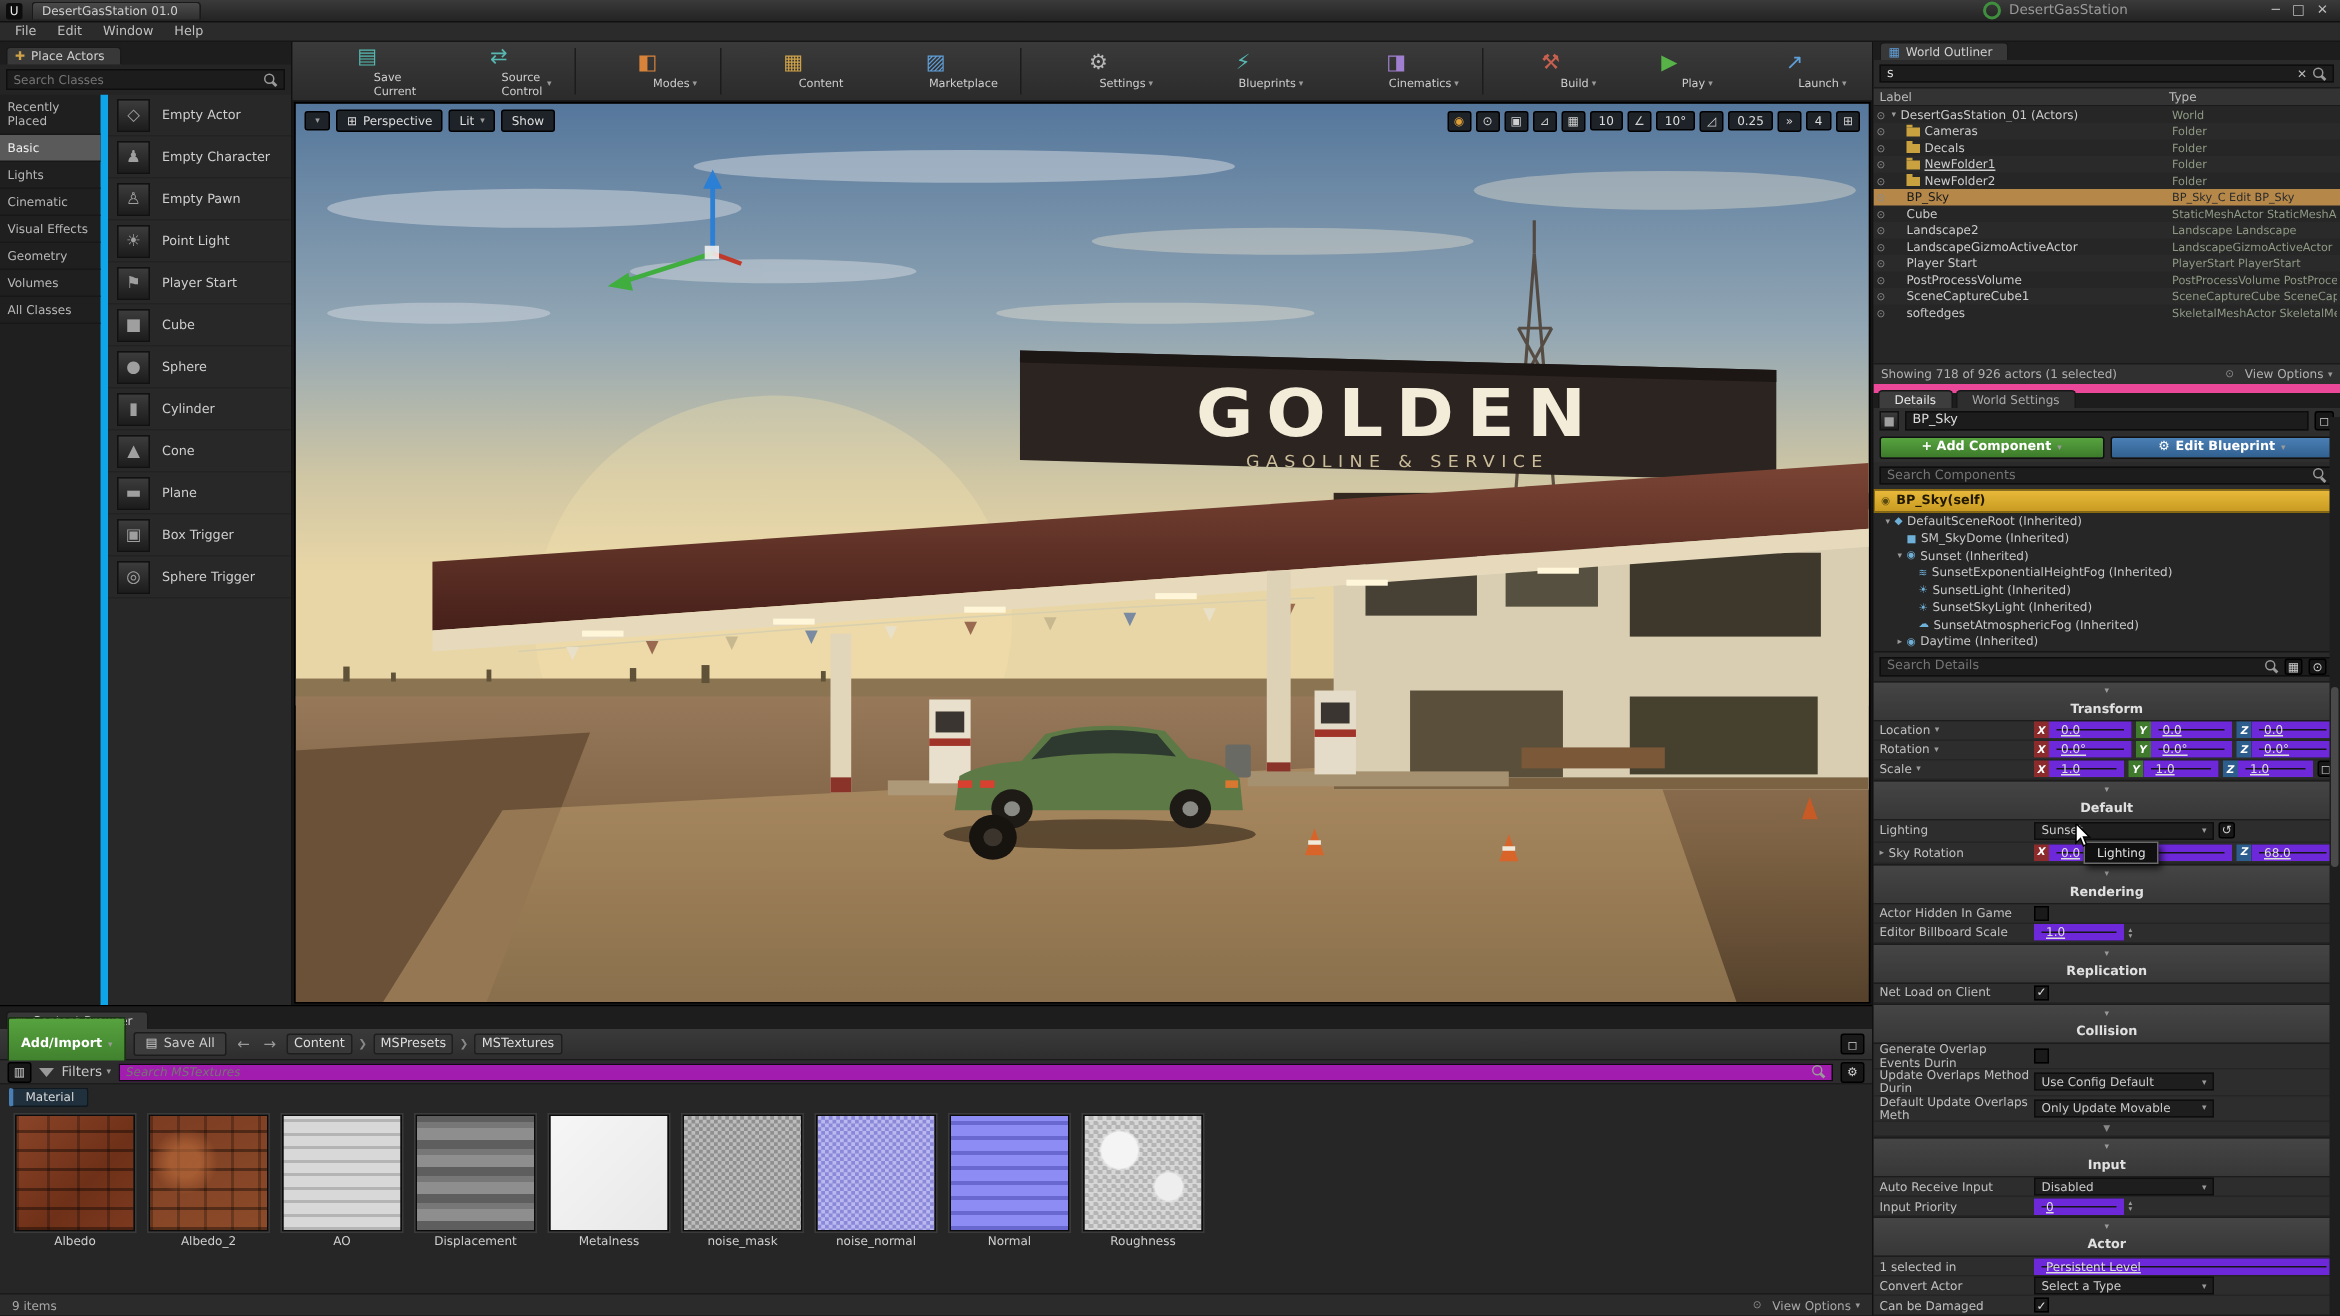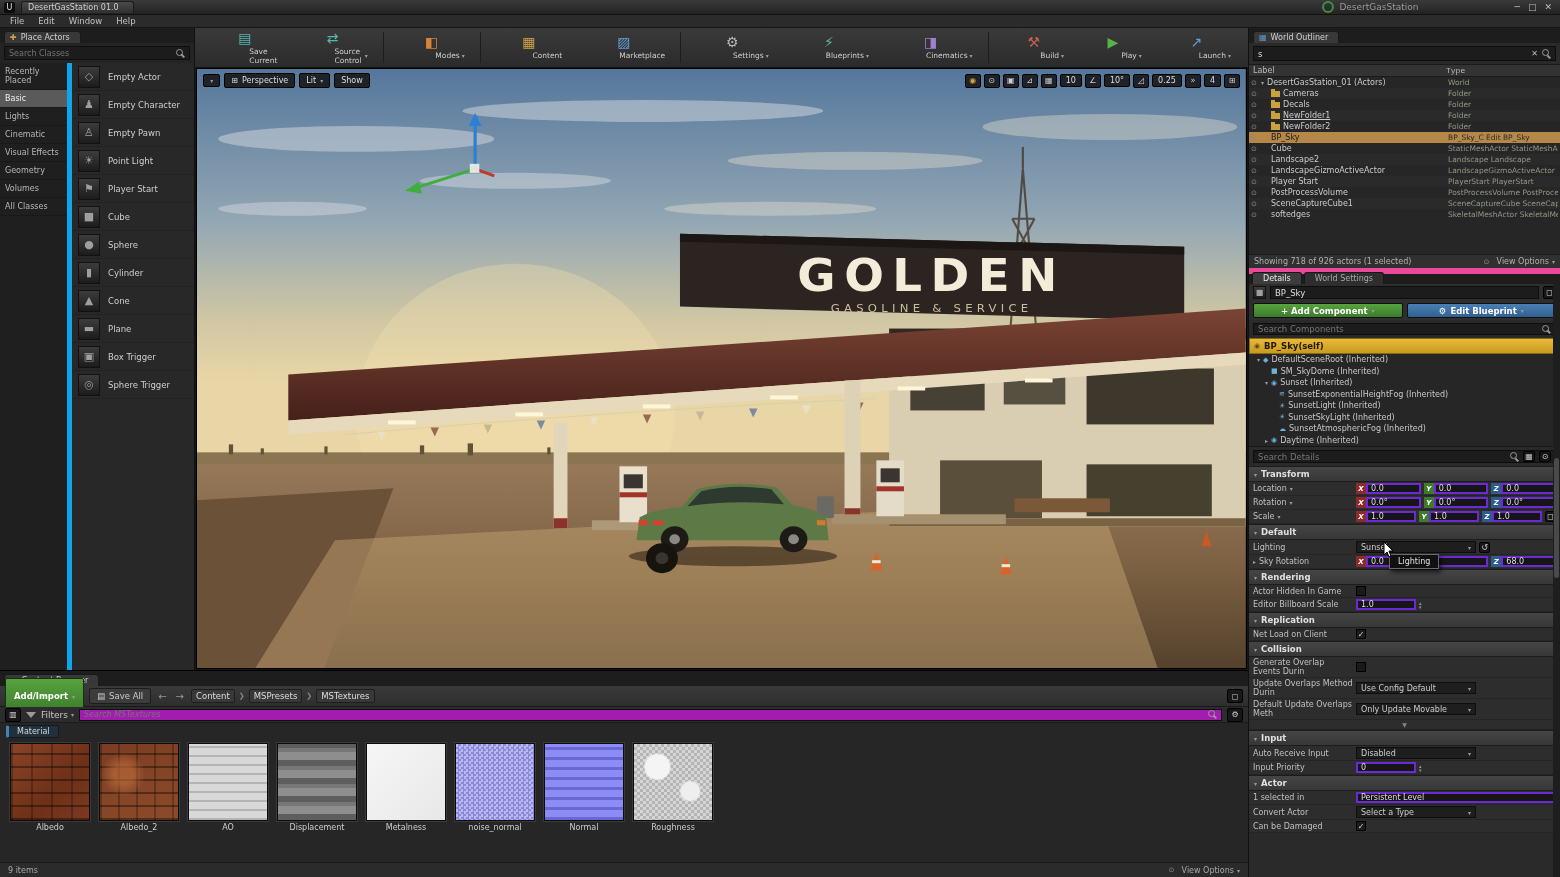--- a/index.html
+++ b/index.html
@@ -54,21 +54,21 @@
   .vp-btn{background:rgba(20,20,20,.85);border:1px solid #000;color:#ddd;padding:2px 6px;display:flex;align-items:center;gap:4px;border-radius:2px;}
   .vp-right{margin-left:auto;display:flex;align-items:center;gap:3px;}
   .vp-ic{background:rgba(20,20,20,.85);border:1px solid #000;color:#cfcfcf;width:16px;height:14px;display:flex;align-items:center;justify-content:center;border-radius:2px;font-size:8px;}
   .vp-chip{background:rgba(20,20,20,.85);border:1px solid #000;color:#ddd;padding:1px 5px;border-radius:2px;}
   .vp-ic.warn{color:#e0a03a;}
 
   
   .rp-search{margin:3px 4px;background:#1c1c1c;border:1px solid #0d0d0d;height:15px;display:flex;align-items:center;padding:0 4px;gap:4px;}
   .rp-search input{flex:1;background:transparent;border:none;outline:none;color:#ddd;font-size:8.5px;}
   .ol-header{display:flex;background:#333;border-top:1px solid #1a1a1a;border-bottom:1px solid #1a1a1a;font-size:8px;color:#bbb;padding:1px 4px;}
-  .ol-header .type-col{width:110px;font-family:Liberation Mono, monospace;}
+  .ol-header .type-col{width:110px;}
   .ol-rows{background:#262626;}
   .ol-row{display:flex;align-items:center;height:11px;font-size:8px;color:#ccc;padding:0 2px;}
   .ol-row:nth-child(even){background:#2a2a2a;}
   .ol-row .lbl{flex:1;white-space:nowrap;overflow:hidden;display:flex;align-items:center;gap:3px;}
   .ol-row .typ{width:110px;color:#8f9a85;white-space:nowrap;overflow:hidden;font-size:7.5px;}
   .ol-row.selected{background:#b5884a;color:#1a1a1a;}
   .ol-row.selected .typ{color:#2a2a2a;}
   .eye{color:#8a8a8a;font-size:7px;width:10px;}
   .folder-ic{width:9px;height:6px;background:#c9a23f;display:inline-block;position:relative;}
   .folder-ic::before{content:"";position:absolute;top:-2px;left:0;width:4px;height:2px;background:#c9a23f;}
@@ -81,27 +81,27 @@
   .name-row{display:flex;align-items:center;gap:4px;background:#2e2e2e;padding:2px 4px;}
   .name-row input{flex:1;background:#1c1c1c;border:1px solid #0d0d0d;color:#ddd;font-size:8.5px;height:13px;padding:0 4px;}
   .btn-row{display:flex;gap:4px;padding:2px 4px;background:#2e2e2e;text-align:center;}
   .btn{flex:1;height:15px;display:flex;align-items:center;justify-content:center;gap:4px;font-size:8.5px;font-weight:bold;color:#fff;border-radius:2px;border:1px solid #101010;}
   .btn.green{background:linear-gradient(#57a33f,#3c7a2a);}
   .btn.blue{background:linear-gradient(#4a7fb5,#31608f);}
   .comp-selected{background:linear-gradient(#e8b93a,#c89a20);color:#201800;font-weight:bold;font-size:8.5px;display:flex;align-items:center;gap:4px;padding:2px 4px;border:1px solid #8a6a10;}
   .comp-rows{background:#262626;border-bottom:1px solid #161616;}
   .comp-row{display:flex;align-items:center;gap:3px;height:11.5px;font-size:8px;color:#c8c8c8;}
   .comp-ic{color:#6fb0d8;font-size:7px;}
-  .sec-hd{background:linear-gradient(#454545,#373737);border-top:1px solid #1c1c1c;border-bottom:1px solid #1c1c1c;padding:2px 5px;font-size:8.5px;font-weight:bold;color:#e0e0e0;display:flex;gap:4px;align-items:center;}
+  .sec-hd{background:linear-gradient(#454545,#373737);border-top:1px solid #1c1c1c;border-bottom:1px solid #1c1c1c;padding:2px 5px;font-size:8.5px;font-weight:bold;color:#e0e0e0;display:flex;gap:4px;align-items:center;flex-direction:column;}
   .prop-row{display:flex;align-items:center;background:#2d2d2d;border-bottom:1px solid #252525;min-height:13px;padding:1px 4px;gap:3px;}
   .prop-lbl{width:100px;font-size:8px;color:#c0c0c0;display:flex;align-items:center;gap:3px;flex-shrink:0;}
   .axis{display:flex;align-items:center;flex:1;}
   .ax{width:10px;height:11px;display:flex;align-items:center;justify-content:center;font-size:7px;color:#fff;font-weight:bold;}
   .ax.x{background:#8c2b2b;} .ax.y{background:#3f7a2d;} .ax.z{background:#2d5d8c;}
-  .av{flex:1;background:#161616;border:2px solid #6d28d9;height:11px;font-size:8px;color:#ddd;display:flex;align-items:center;padding:0 3px;}
+  .av{flex:1;background:#161616;border:5px solid #6d28d9;height:11px;font-size:8px;color:#ddd;display:flex;align-items:center;padding:0 3px;text-decoration:underline;}
   .dd{background:#1e1e1e;border:1px solid #0d0d0d;color:#ccc;font-size:8px;height:12px;display:flex;align-items:center;justify-content:space-between;padding:0 4px;flex:1;max-width:120px;}
   .cb{width:10px;height:10px;background:#1a1a1a;border:1px solid #000;display:inline-flex;align-items:center;justify-content:center;font-size:8px;color:#ddd;}
   .spin{display:flex;flex-direction:column;font-size:5px;color:#999;line-height:4px;}
   .mag{display:inline-block;width:9px;height:9px;position:relative;flex-shrink:0;}
   .mag::before{content:"";position:absolute;width:5px;height:5px;border:1.5px solid #9a9a9a;border-radius:50%;left:0;top:0;}
   .mag::after{content:"";position:absolute;width:4px;height:1.5px;background:#9a9a9a;transform:rotate(45deg);left:5px;top:6.5px;}
   .clear-x{color:#bbb;font-size:8px;}
   .tooltip{position:absolute;background:#101010;border:1px solid #6a6a6a;color:#e0e0e0;font-size:8px;padding:2px 8px;box-shadow:2px 3px 5px rgba(0,0,0,.7);z-index:5;}
   .cursor-arrow{position:absolute;z-index:6;}
   .rp-scroll{position:absolute;right:0;top:250px;bottom:0;width:7px;background:#1e1e1e;}
@@ -550,20 +550,24 @@
           </div>
       <div class="asset">
             <div class="thumb t-disp"></div>
             <div class="asset-lbl">Displacement</div>
           </div>
       <div class="asset">
             <div class="thumb t-metal"></div>
             <div class="asset-lbl">Metalness</div>
           </div>
       <div class="asset">
+            <div class="thumb t-nmask"></div>
+            <div class="asset-lbl">noise_mask</div>
+          </div>
+      <div class="asset">
             <div class="thumb t-nnormal"></div>
             <div class="asset-lbl">noise_normal</div>
           </div>
       <div class="asset">
             <div class="thumb t-normal"></div>
             <div class="asset-lbl">Normal</div>
           </div>
       <div class="asset">
             <div class="thumb t-rough"></div>
             <div class="asset-lbl">Roughness</div>

